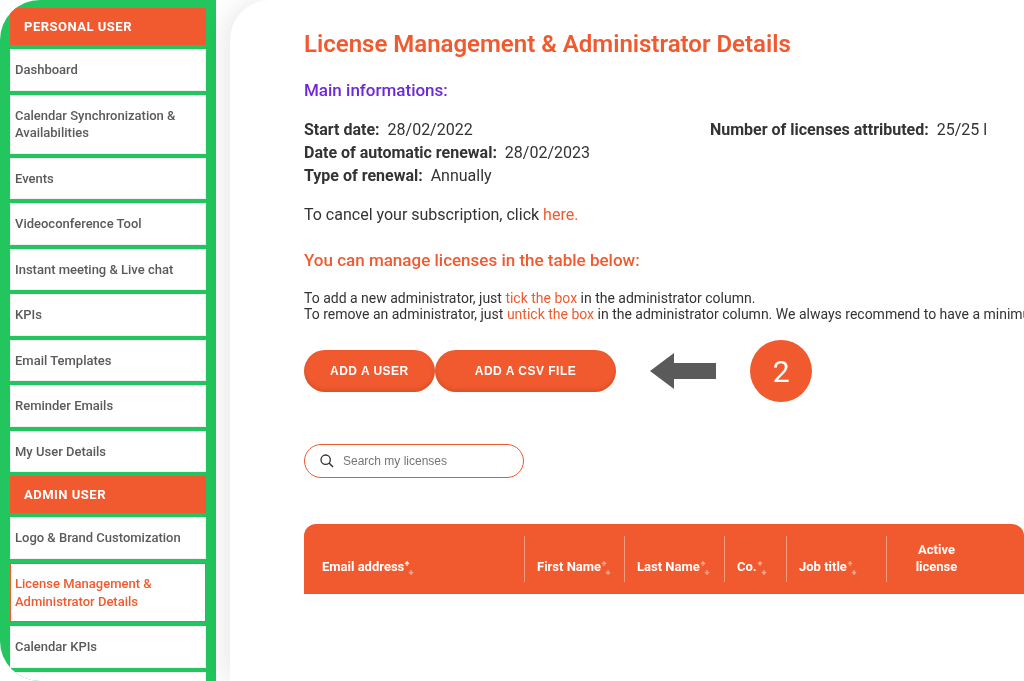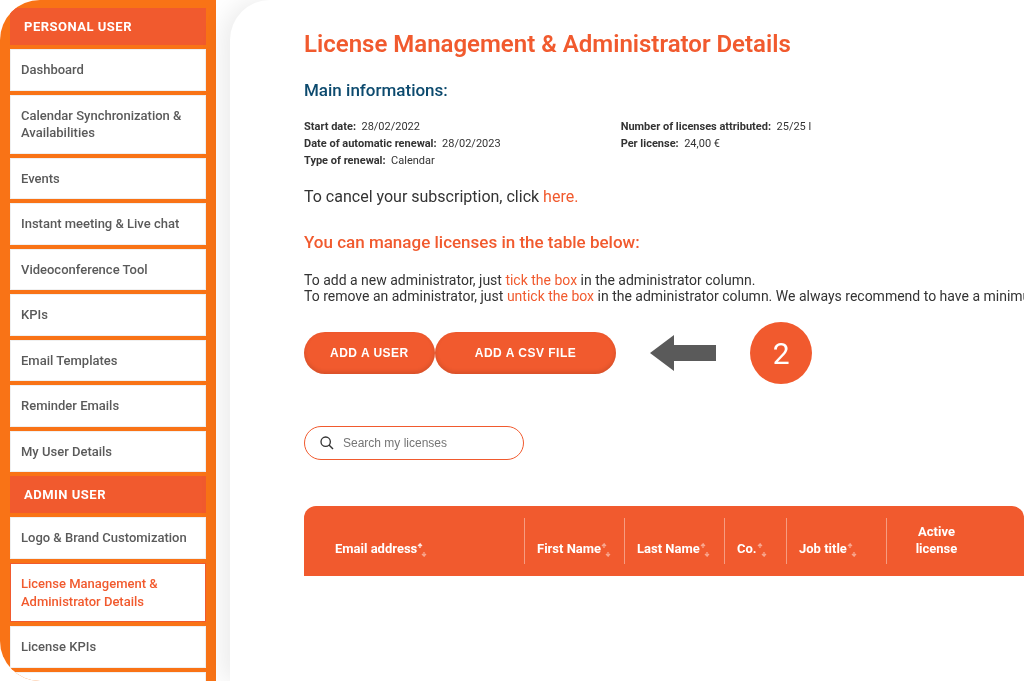--- a/index.html
+++ b/index.html
@@ -14,37 +14,37 @@
     }
     .container {
       display: flex;
       width: 100%;
       height: 100%;
     }
     .sidebar {
       width: 216px;
       flex-shrink: 0;
       padding: 8px 10px 0 10px;
-      background: #f97316;
+      background: #22c55e;
     }
     .sidebar-header {
       background: #f15a2e;
       color: #fff;
       font-size: 13px;
       font-weight: 700;
       letter-spacing: 0.5px;
       padding: 11px 14px;
       margin-bottom: 4px;
     }
     .sidebar-item {
       background: #fff;
       color: #5a5a5a;
       font-size: 13px;
       font-weight: 500;
-      padding: 11px 10px;
+      padding: 11px 4px;
       margin-bottom: 4px;
       border: 1px solid #f0f0f0;
       cursor: pointer;
       line-height: 1.35;
     }
     .sidebar-item.active {
       color: #f15a2e;
       border: 1px solid #f15a2e;
     }
     .content-shadow {
@@ -65,35 +65,35 @@
       overflow: hidden;
       position: relative;
     }
     .page-title {
       color: #f15a2e;
       font-size: 24px;
       font-weight: 600;
       margin-bottom: 22px;
     }
     .section-title {
-      color: #0c4a6e;
+      color: #6d28d9;
       font-size: 17px;
       font-weight: 500;
       margin-bottom: 20px;
     }
     .info-grid {
       display: flex;
       gap: 120px;
       margin-bottom: 20px;
     }
     .info-col {
       display: flex;
       flex-direction: column;
       gap: 4px;
-      font-size: 11px;
+      font-size: 16px;
       color: #333;
     }
     .info-row b {
       font-weight: 700;
     }
     .cancel-line {
       font-size: 16px;
       color: #333;
       margin-bottom: 26px;
     }
@@ -179,21 +179,21 @@
       color: #fff;
       display: flex;
       border-top-left-radius: 12px;
       border-top-right-radius: 12px;
       padding: 12px 0 12px 0;
       font-size: 13px;
       font-weight: 700;
       width: 720px;
     }
     .th { padding: 6px 12px; display: flex; align-items: flex-end; line-height: 1.3; }
-    .th.email { width: 220px; padding-left: 31px; }
+    .th.email { width: 220px; padding-left: 18px; }
     .th.first { width: 100px; }
     .th.last { width: 100px; }
     .th.co { width: 62px; }
     .th.job { width: 100px; align-items: flex-end; }
     .th.active { width: 100px; justify-content: center; }
     .sep { border-left: 1px solid rgba(255,255,255,0.4); }
     .sort-icon {
       width: 10px;
       height: 14px;
       opacity: 0.85;
@@ -204,49 +204,48 @@
   </style>
 </head>
 <body>
 
 <div class="container">
   <div class="sidebar">
     <div class="sidebar-header">PERSONAL USER</div>
     <div class="sidebar-item">Dashboard</div>
     <div class="sidebar-item">Calendar Synchronization &amp; Availabilities</div>
     <div class="sidebar-item">Events</div>
+    <div class="sidebar-item">Videoconference Tool</div>
     <div class="sidebar-item">Instant meeting &amp; Live chat</div>
-    <div class="sidebar-item">Videoconference Tool</div>
     <div class="sidebar-item">KPIs</div>
     <div class="sidebar-item">Email Templates</div>
     <div class="sidebar-item">Reminder Emails</div>
     <div class="sidebar-item">My User Details</div>
 
     <div class="sidebar-header">ADMIN USER</div>
     <div class="sidebar-item">Logo &amp; Brand Customization</div>
     <div class="sidebar-item active">License Management &amp; Administrator Details</div>
-    <div class="sidebar-item">License KPIs</div>
+    <div class="sidebar-item">Calendar KPIs</div>
     <div class="sidebar-item">Analytics platform</div>
   </div>
 
   <div class="content-shadow"></div>
 
   <div class="main">
     <h1 class="page-title">License Management &amp; Administrator Details</h1>
     <div class="section-title">Main informations:</div>
 
     <div class="info-grid">
       <div class="info-col">
         <div class="info-row"><b>Start date:</b>&nbsp;&nbsp;<span>28/02/2022</span></div>
         <div class="info-row"><b>Date of automatic renewal:</b>&nbsp;&nbsp;<span>28/02/2023</span></div>
-        <div class="info-row"><b>Type of renewal:</b>&nbsp;&nbsp;<span>Calendar</span></div>
+        <div class="info-row"><b>Type of renewal:</b>&nbsp;&nbsp;<span>Annually</span></div>
       </div>
       <div class="info-col">
         <div class="info-row"><b>Number of licenses attributed:</b>&nbsp;&nbsp;<span>25/25 l</span></div>
-        <div class="info-row"><b>Per license:</b>&nbsp;&nbsp;<span>24,00 €</span></div>
       </div>
     </div>
 
     <div class="cancel-line">
       <span>To cancel your subscription, click </span><span class="link">here.</span>
     </div>
 
     <div class="section-title2">You can manage licenses in the table below:</div>
 
     <div class="instruction">

